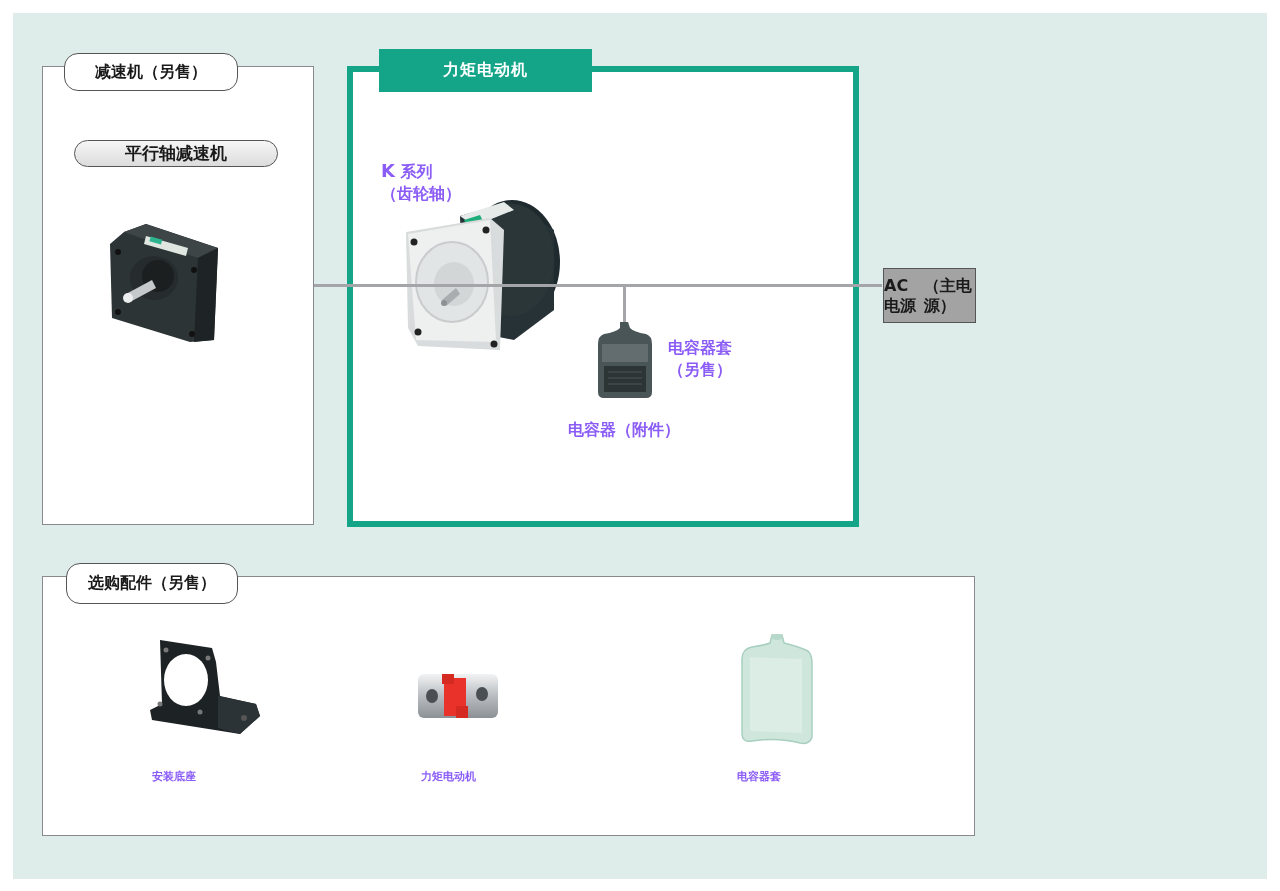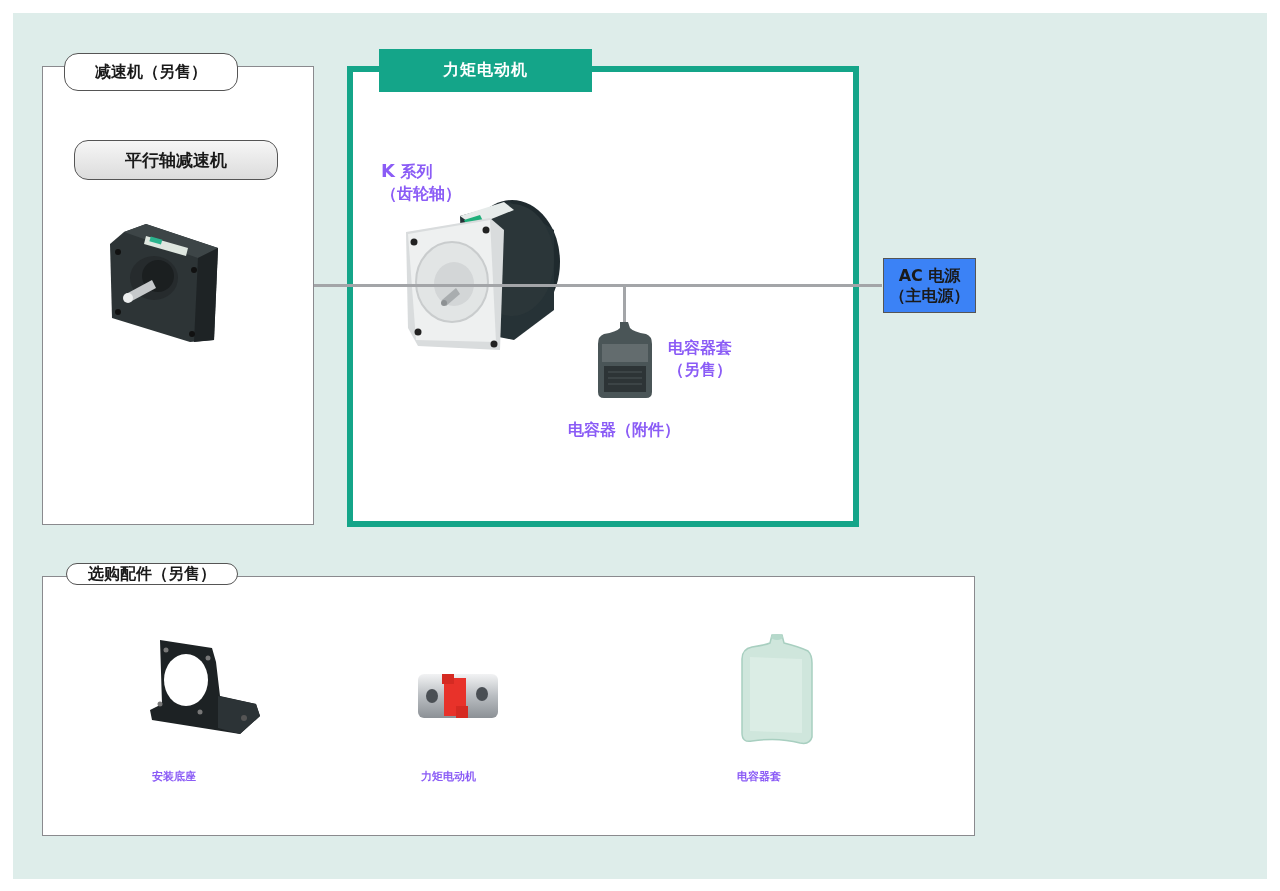--- a/index.html
+++ b/index.html
@@ -10,28 +10,28 @@
 
     .box { position: absolute; background: #ffffff; border: 1.5px solid #8a8a8e; }
     .box-gearhead { left: 42px; top: 66px; width: 272px; height: 459px; }
     .box-options { left: 42px; top: 576px; width: 933px; height: 260px; }
 
     .motor-box { position: absolute; left: 347px; top: 66px; width: 512px; height: 461px; background: #ffffff; border: 6px solid #14a589; }
     .motor-label { position: absolute; left: 379px; top: 49px; width: 213px; height: 43px; background: #14a589; color: #ffffff; font-size: 16px; font-weight: bold; display: flex; align-items: center; justify-content: center; letter-spacing: 1px; }
 
     .pill { position: absolute; border: 1.5px solid #555; border-radius: 14px; background: #ffffff; font-size: 16px; font-weight: bold; display: flex; align-items: center; justify-content: center; color: #1a1a1a; }
     .pill-gearhead { left: 64px; top: 53px; width: 174px; height: 38px; }
-    .pill-parallel { left: 74px; top: 140px; width: 204px; height: 40px; background: linear-gradient(#f6f6f6, #dcdcdc); font-size: 17px; text-align: center; }
-    .pill-options { left: 66px; top: 563px; width: 172px; height: 22px; }
+    .pill-parallel { left: 74px; top: 140px; width: 204px; height: 27px; background: linear-gradient(#f6f6f6, #dcdcdc); font-size: 17px; text-align: center; }
+    .pill-options { left: 66px; top: 563px; width: 172px; height: 41px; }
 
     .hline { position: absolute; background: #a3a5a8; }
     .line-main { left: 314px; top: 284px; width: 568px; height: 3px; }
     .line-branch { left: 623px; top: 286px; width: 3px; height: 40px; }
 
-    .power-box { position: absolute; left: 883px; top: 258px; width: 93px; height: 55px; background: #3b82f6; border: 1.5px solid #555; font-size: 16px; font-weight: bold; display: flex; flex-direction: column; align-items: center; justify-content: center; line-height: 20px; }
+    .power-box { position: absolute; left: 883px; top: 268px; width: 93px; height: 55px; background: #a3a3a3; border: 1.5px solid #555; font-size: 16px; font-weight: bold; display: flex; flex-direction: row; align-items: center; justify-content: center; line-height: 20px; }
 
     .text { position: absolute; font-size: 16px; font-weight: bold; color: #8b5cf6; line-height: 22px; white-space: nowrap; margin-top: 14px; }
     .series-label { left: 381px; top: 146px; }
     .series-label .k { font-size: 18px; font-weight: 900; }
     .caseset-label { left: 668px; top: 323px; }
     .capacitor-label { left: 568px; top: 405px; text-align: right; }
     .acc-label { top: 752px; font-size: 11px; }
 
     
     .gearhead-img { position: absolute; left: 106px; top: 222px; width: 118px; height: 120px; }

